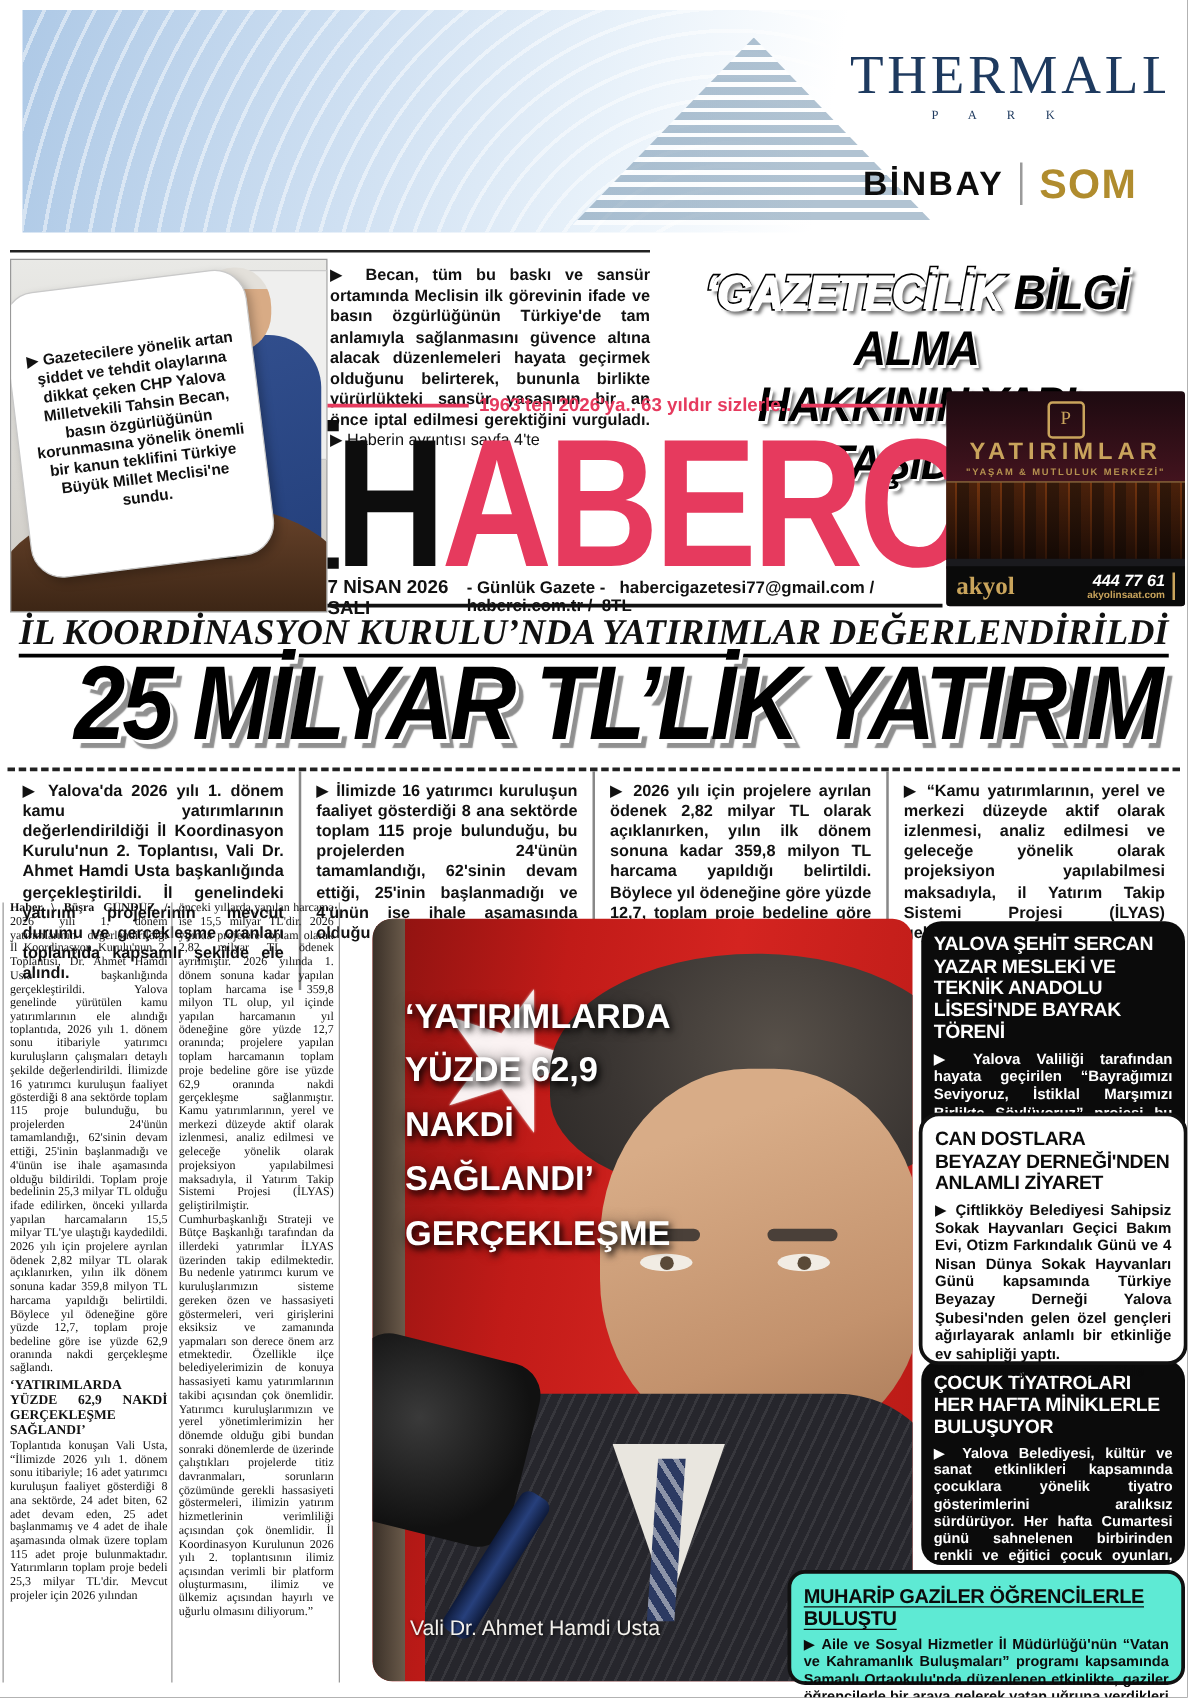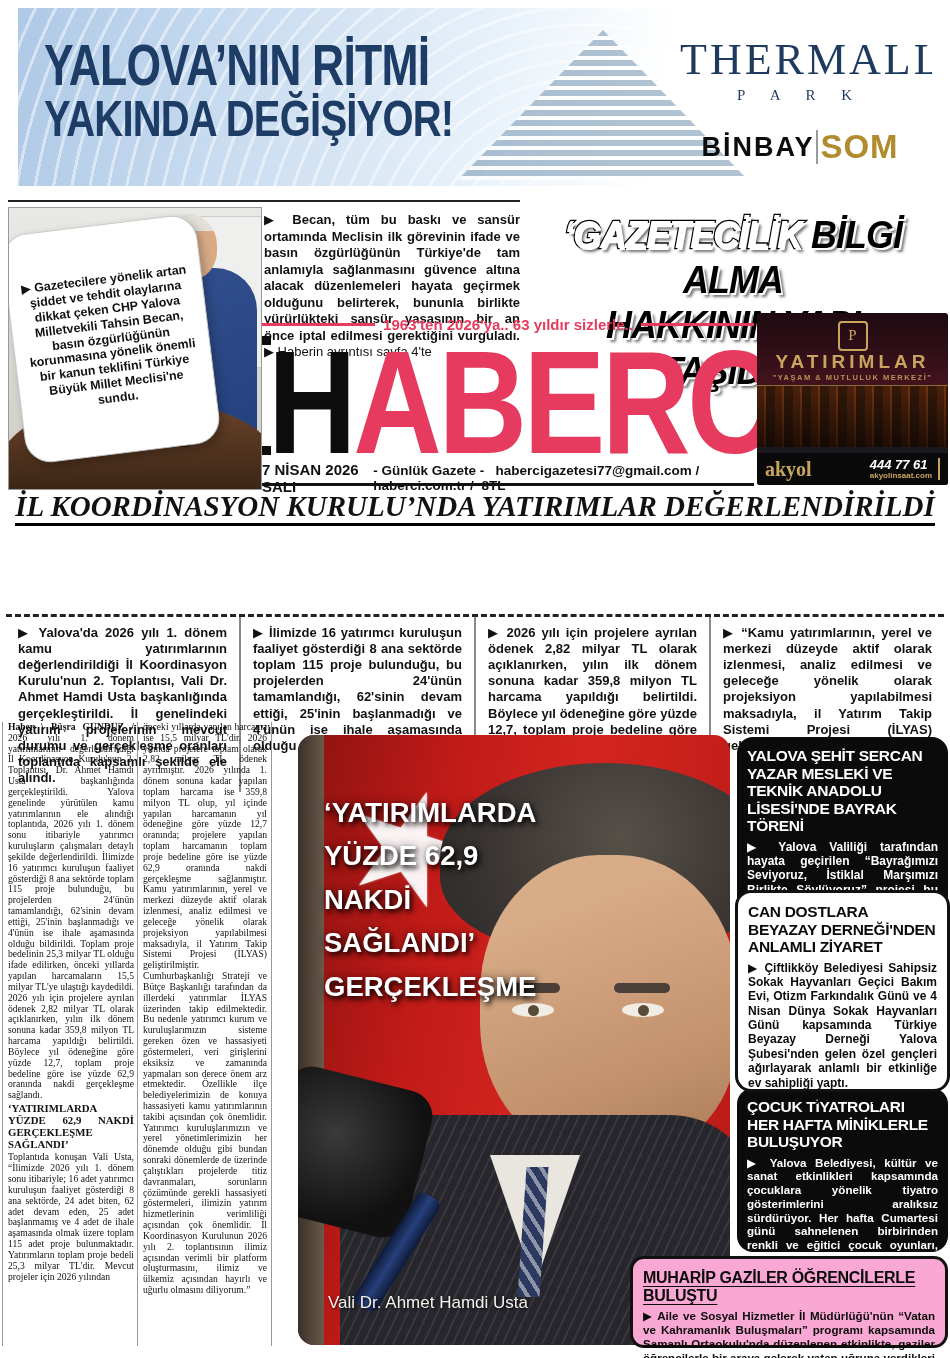--- a/index.html
+++ b/index.html
@@ -15,22 +15,22 @@
     opacity:.55;}
   .top-ad .bldg{position:absolute;left:440px;top:22px;width:290px;height:150px;opacity:.75;
     clip-path:polygon(50% 0,100% 100%,0 100%);
     background:repeating-linear-gradient(180deg,rgba(125,155,180,.8) 0 6px,rgba(255,255,255,.95) 6px 10px);}
   .ad-head{position:absolute;left:26px;top:28px;color:#1d3d66;font-weight:900;line-height:1.02;}
   .ad-head .l1{display:inline-block;font-size:57px;transform:scaleX(.78);transform-origin:left;letter-spacing:-1px;}
   .ad-head .l2{display:inline-block;font-size:50px;transform:scaleX(.80);transform-origin:left;letter-spacing:-1px;}
   .thermall{position:absolute;right:12px;top:26px;width:240px;text-align:center;color:#1e3a5f;
     font-family:"Liberation Serif","DejaVu Serif",serif;}
   .thermall .brand{font-size:44px;letter-spacing:3px;font-weight:400;text-align:right;}
-  .thermall .park{font-size:15px;letter-spacing:11px;margin-top:2px;}
-  .binbay-row{position:absolute;right:12px;top:120px;width:240px;display:flex;align-items:center;justify-content:center;gap:2px;}
+  .thermall .park{font-size:10px;letter-spacing:11px;margin-top:2px;}
+  .binbay-row{position:absolute;right:12px;top:120px;width:240px;display:flex;align-items:center;justify-content:center;gap:13px;}
   .binbay{font-weight:900;font-size:27px;letter-spacing:2px;color:#0d0d0d;}
   .bs-div{width:2px;height:34px;background:#9a9a9a;}
   .som{font-weight:900;font-size:33px;letter-spacing:1px;color:#b08c2e;}
 
   
   .rule-top{left:8px;top:200px;width:512px;height:2px;background:#222;}
 
   
   .pod{left:8px;top:207px;width:252px;height:281px;background:linear-gradient(#e9e9e6,#d8d6d1 60%,#cfccc6);
     border:1px solid #999;overflow:hidden;}
@@ -87,21 +87,21 @@
   .centro .brand{position:absolute;top:38px;width:100%;text-align:center;color:#c9a45c;
     font-size:19px;letter-spacing:4px;font-weight:600;}
   .centro .tag{position:absolute;top:60px;width:100%;text-align:center;color:#b5914f;font-size:7.5px;letter-spacing:1.5px;font-weight:700;}
   .centro .city{position:absolute;left:0;top:72px;width:100%;height:62px;
     background:repeating-linear-gradient(90deg,#5a3a22 0 7px,#8a5a2c 7px 9px,#3c2a1e 9px 18px),linear-gradient(#6b4a2a,#2a1c14);
     background-blend-mode:overlay;border-top:1px solid #8a6a3a;}
   .centro .road{position:absolute;left:0;top:134px;width:100%;height:8px;background:#1a1a1e;}
   .centro .akyol-bar{position:absolute;left:0;bottom:0;width:100%;height:30px;background:#0a0a0a;
     display:flex;align-items:center;justify-content:space-between;padding:16px 8px;box-sizing:border-box;}
   .centro .akyol{color:#c9a45c;font-family:"Liberation Serif","DejaVu Serif",serif;font-weight:700;font-size:20px;}
-  .centro .ak-r{border-right:2px solid #c9a45c;padding-right:6px;}
+  .centro .ak-r{text-align:right;border-right:2px solid #c9a45c;padding-right:6px;}
   .centro .phone{color:#fff;font-weight:900;font-size:13px;font-style:italic;line-height:1;}
   .centro .site{color:#c9a45c;font-weight:700;font-size:8px;}
 
   
   .kicker{left:0;top:490px;width:950px;text-align:center;font-family:"Liberation Serif","DejaVu Serif",serif;
     font-weight:900;font-style:italic;font-size:29px;letter-spacing:0;}
   .kicker span{border-bottom:3px solid #000;padding-bottom:1px;}
   .big-head{left:0;top:518px;width:950px;text-align:center;}
   .big-head span{display:inline-block;transform:scaleX(.88);transform-origin:center;
     font-weight:900;font-style:italic;font-size:84px;letter-spacing:-3px;line-height:1.05;color:#000;
@@ -159,36 +159,32 @@
 
   
   .sbox{box-sizing:border-box;border-radius:16px;padding:10px 10px;}
   .sbox .ti{font-weight:800;font-size:15.5px;line-height:1.13;margin:0 0 5px 0;letter-spacing:-.3px;}
   .sbox .bo{font-weight:600;font-size:12px;line-height:1.2;margin:0;text-align:justify;}
   .sbox .mo{font-weight:800;}
   .box1{left:737px;top:737px;width:211px;height:272px;background:#0b0b0b;color:#fff;z-index:2;}
   .box2{left:735px;top:890px;width:215px;height:202px;background:#fff;color:#0b0b0b;border:3px solid #111;z-index:3;}
   .box3{left:737px;top:1088px;width:211px;height:164px;background:#0b0b0b;color:#fff;z-index:2;}
   .box3 .bo{font-size:11.6px;line-height:1.19;}
-  .box4{left:630px;top:1256px;width:318px;height:92px;background:#f9a8d4;color:#0b0b0b;border:3px solid #111;border-radius:14px;z-index:4;}
+  .box4{left:630px;top:1256px;width:318px;height:92px;background:#5eead4;color:#0b0b0b;border:3px solid #111;border-radius:14px;z-index:4;}
   .box4 .ti{font-size:16px;text-decoration:underline;text-underline-offset:3px;margin-bottom:4px;}
   .box4 .bo{font-size:11.6px;line-height:1.2;}
 </style>
 </head>
 <body>
 
 <div class="page">
 
   <div class="abs top-ad">
     <div class="arcs"></div>
     <div class="bldg"></div>
-    <div class="ad-head">
-      <span class="l1">YALOVA’NIN RİTMİ</span><br>
-      <span class="l2">YAKINDA DEĞİŞİYOR!</span>
-    </div>
     <div class="thermall">
       <div class="brand">THERMALL</div>
       <div class="park">P A R K</div>
     </div>
     <div class="binbay-row">
       <span class="binbay">BİNBAY</span>
       <span class="bs-div"></span>
       <span class="som">SOM</span>
     </div>
   </div>
@@ -256,20 +252,23 @@
       <span class="akyol">akyol</span>
       <span class="ak-r">
         <div class="phone">444 77 61</div>
         <div class="site">akyolinsaat.com</div>
       </span>
     </div>
   </div>
 
   <div class="abs kicker">
     <span>İL KOORDİNASYON KURULU’NDA YATIRIMLAR DEĞERLENDİRİLDİ</span>
+  </div>
+  <div class="abs big-head">
+    <span>25 MİLYAR TL’LİK YATIRIM</span>
   </div>
 
   <div class="abs intro">
     <div class="cell w6">
         <p>▶ Yalova'da 2026 yılı 1. dönem kamu yatırımlarının değerlendirildiği İl Koordinasyon Kurulu'nun 2. Toplantısı, Vali Dr. Ahmet Hamdi Usta başkanlığında gerçekleştirildi. İl genelindeki yatırım projelerinin mevcut durumu ve gerçekleşme oranları toplantıda kapsamlı şekilde ele alındı.</p>
       </div>
     <div class="cell w8">
         <p>▶ İlimizde 16 yatırımcı kuruluşun faaliyet gösterdiği 8 ana sektörde toplam 115 proje bulunduğu, bu projelerden 24'ünün tamamlandığı, 62'sinin devam ettiği, 25'inin başlanmadığı ve 4'ünün ise ihale aşamasında olduğu bildirildi.</p>
       </div>
     <div class="cell w6">

